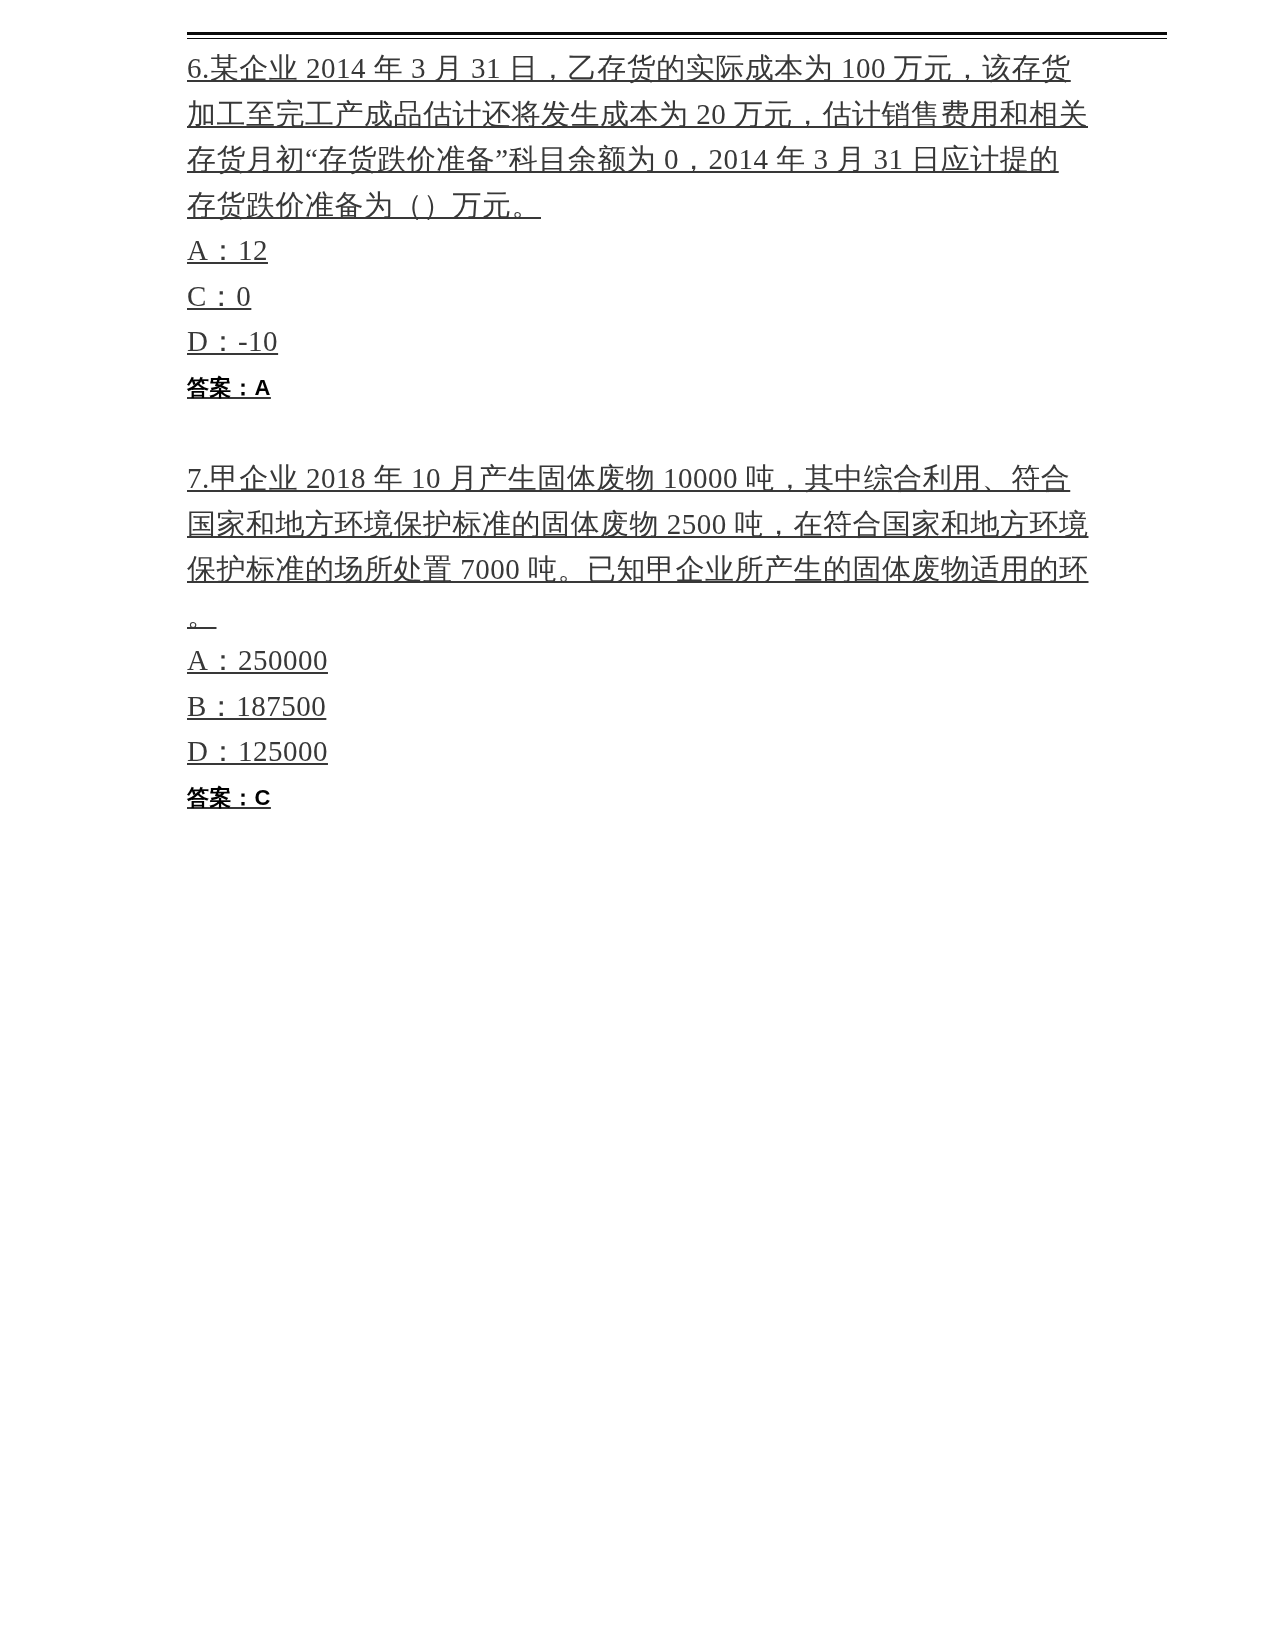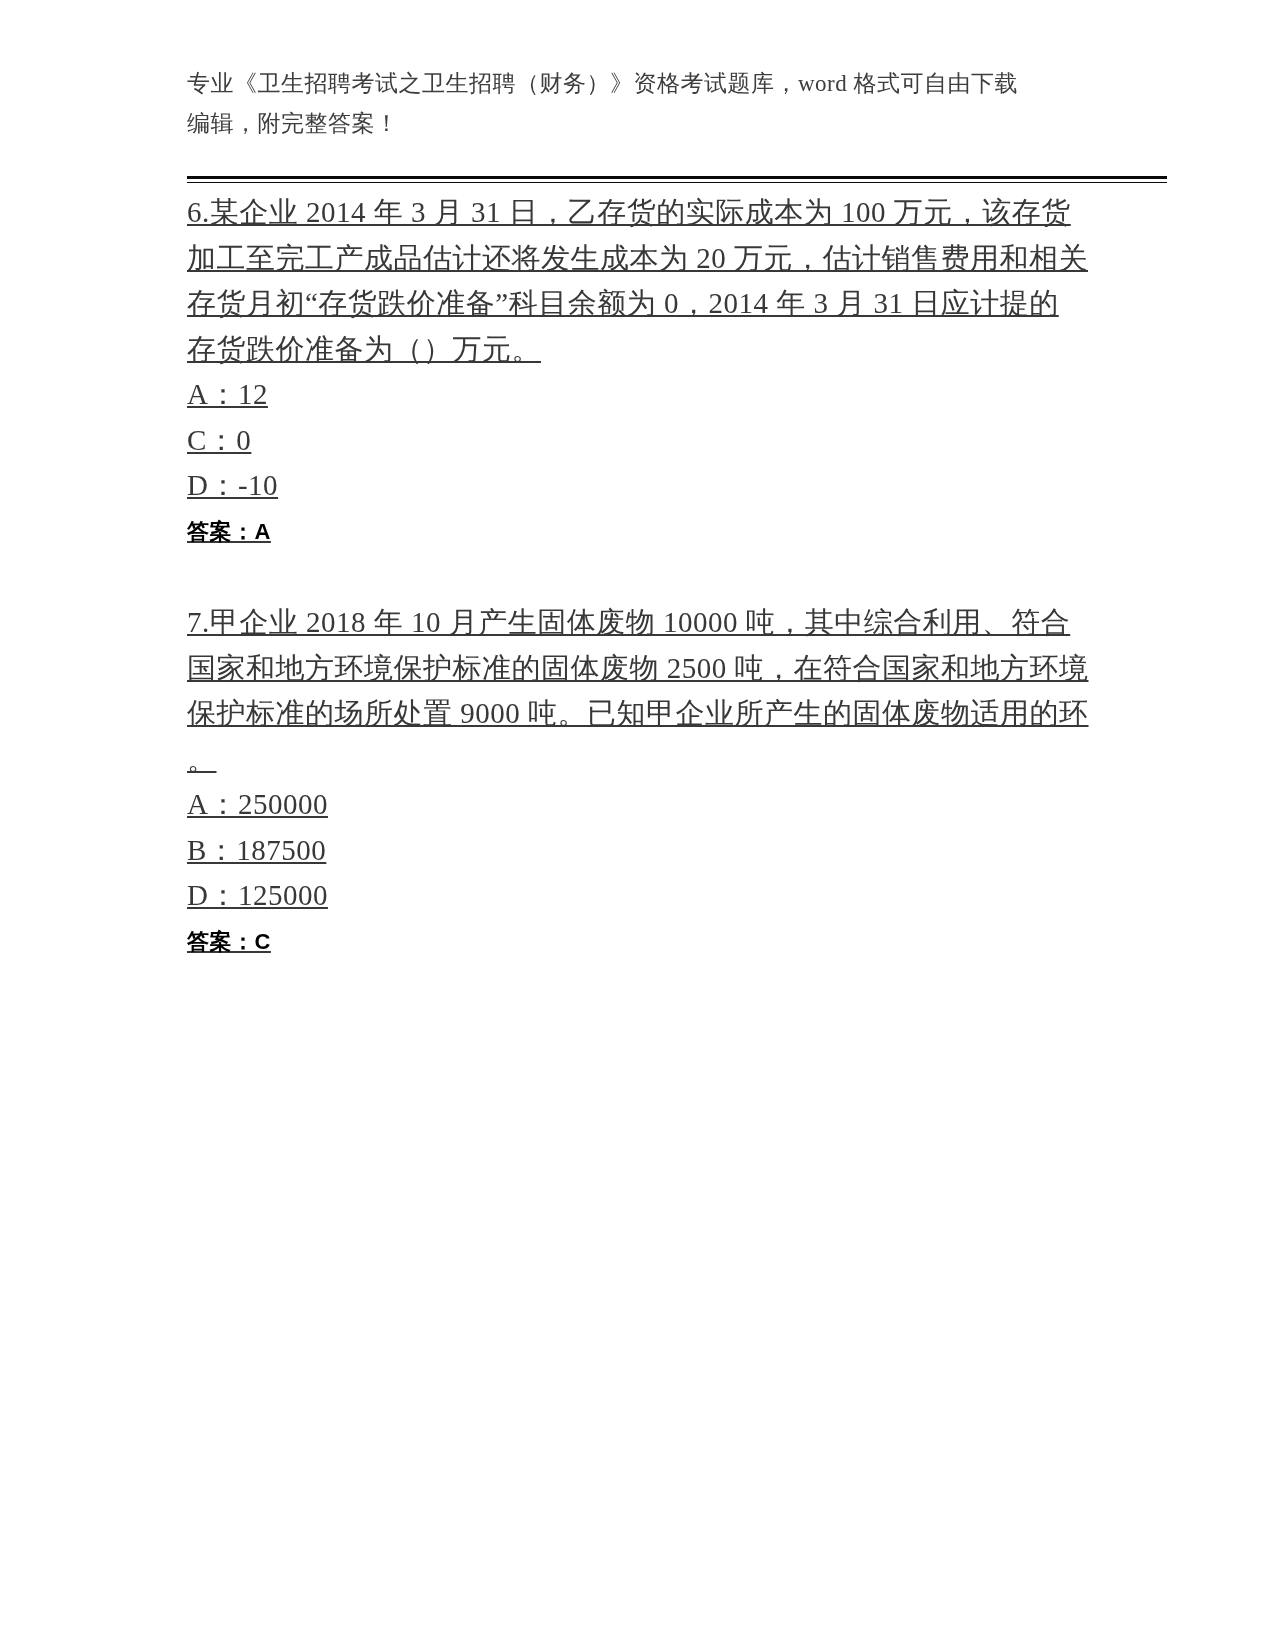--- a/index.html
+++ b/index.html
@@ -46,24 +46,20 @@
     color: #000000;
     white-space: pre-wrap;
   }
 </style>
 </head>
 <body>
 
 <div class="page">
   <div class="content">
 
-    <div class="doc-header">
-      <div class="header-line">专业《卫生招聘考试之卫生招聘（财务）》资格考试题库，word 格式可自由下载</div>
-      <div class="header-line">编辑，附完整答案！</div>
-    </div>
 
     <div class="rule">
       <div class="thick"></div>
       <div class="gap"></div>
       <div class="thin"></div>
     </div>
 
     <div class="question first">
       <div class="stem-line">6.某企业 2014 年 3 月 31 日，乙存货的实际成本为 100 万元，该存货</div>
       <div class="stem-line">加工至完工产成品估计还将发生成本为 20 万元，估计销售费用和相关</div>
@@ -71,21 +67,21 @@
       <div class="stem-line">存货跌价准备为（）万元。</div>
       <div class="option-line">A：12</div>
       <div class="option-line">C：0</div>
       <div class="option-line">D：-10</div>
       <div class="answer-line">答案：A</div>
     </div>
 
     <div class="question">
       <div class="stem-line">7.甲企业 2018 年 10 月产生固体废物 10000 吨，其中综合利用、符合</div>
       <div class="stem-line">国家和地方环境保护标准的固体废物 2500 吨，在符合国家和地方环境</div>
-      <div class="stem-line">保护标准的场所处置 9000 吨。已知甲企业所产生的固体废物适用的环</div>
+      <div class="stem-line">保护标准的场所处置 7000 吨。已知甲企业所产生的固体废物适用的环</div>
       <div class="stem-line">。</div>
       <div class="option-line">A：250000</div>
       <div class="option-line">B：187500</div>
       <div class="option-line">D：125000</div>
       <div class="answer-line">答案：C</div>
     </div>
 
 
   </div>
 </div>

